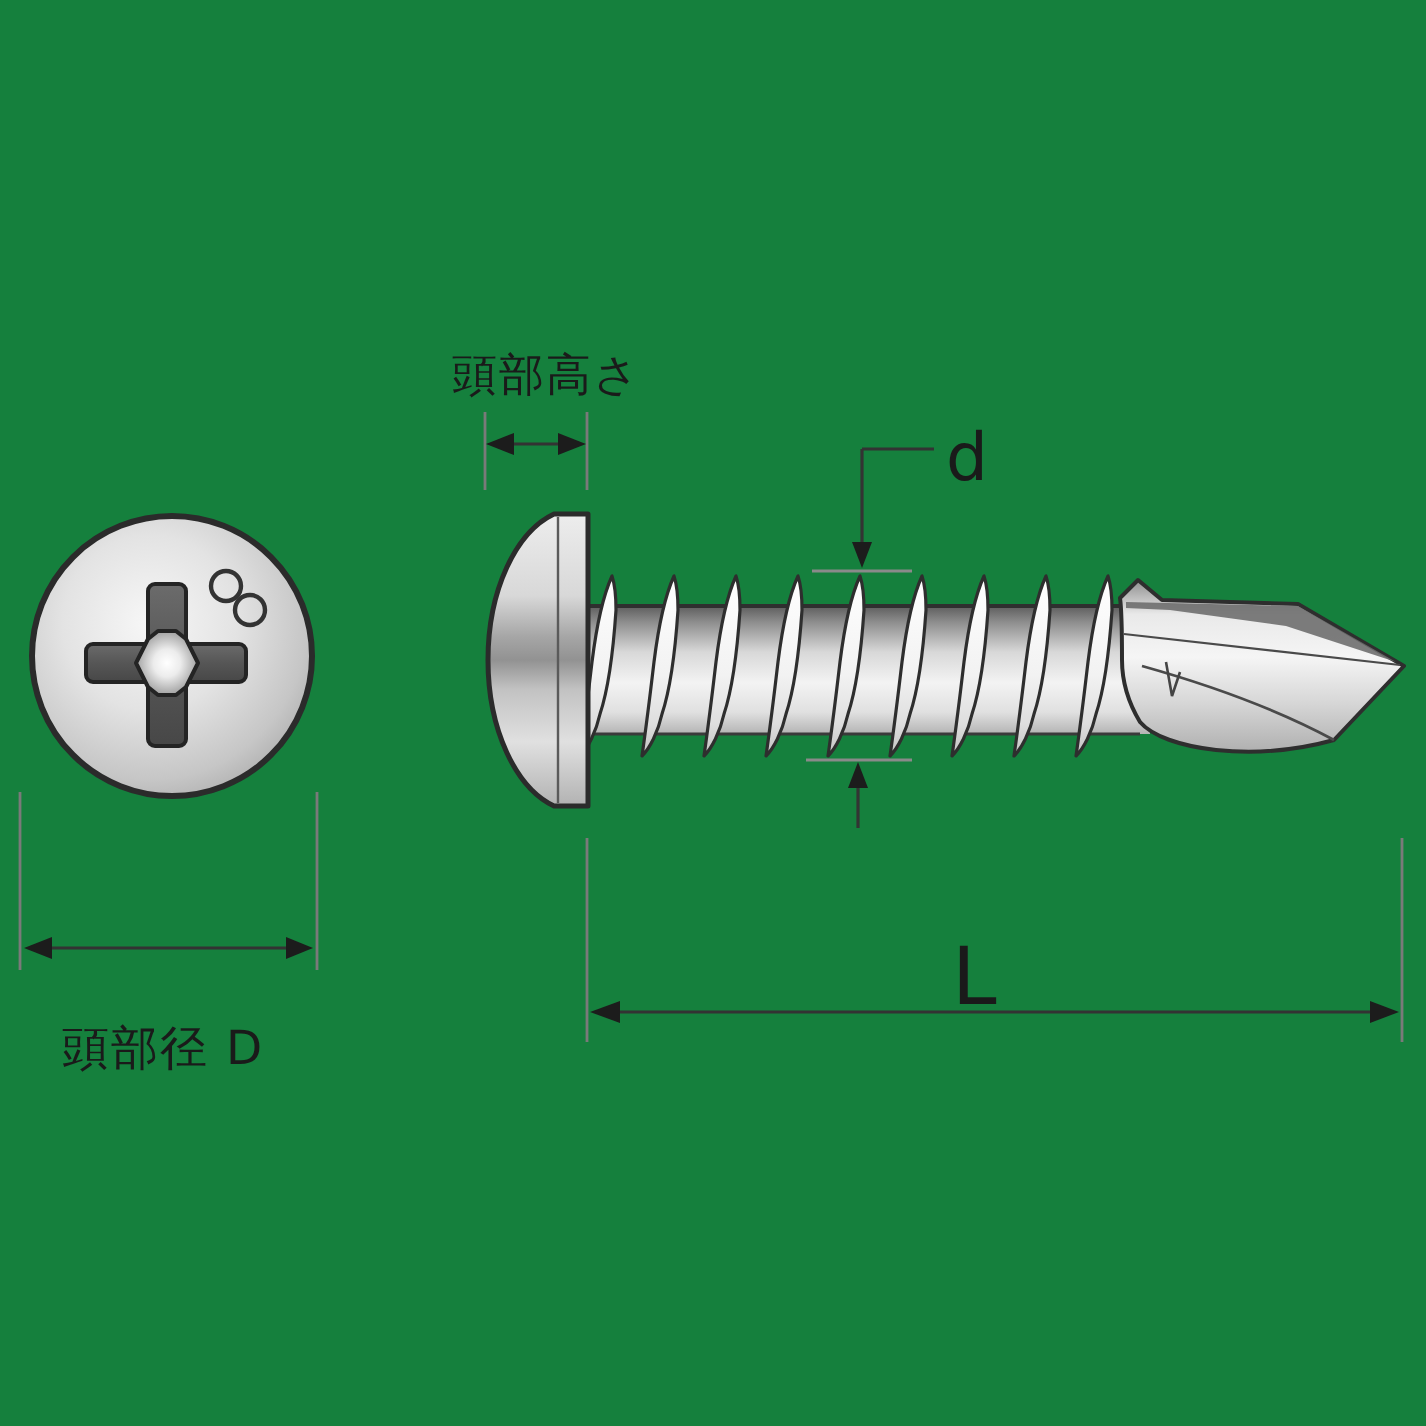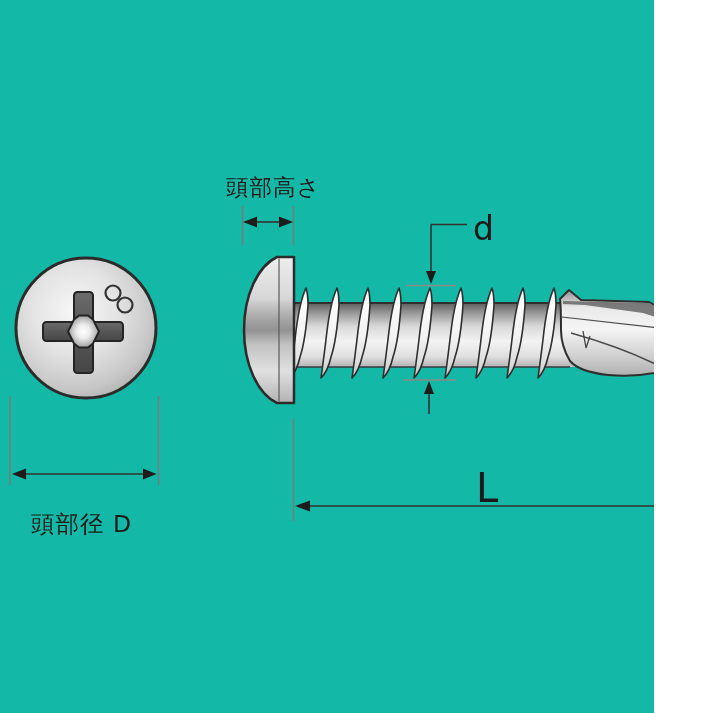--- a/index.html
+++ b/index.html
@@ -1,19 +1,19 @@
 <!DOCTYPE html>
 <html><head>
 <meta charset="utf-8">
 <style>
   html,body{margin:0;padding:0;background:#fff;}
   .stage{
     position:relative;
-    width:654px;height:713px;
-    background:#14b8a6;
+    width:713px;height:713px;
+    background:#15803d;
     overflow:hidden;
     font-family:"DejaVu Sans", sans-serif;
   }
   svg{display:block;}
   text{fill:#1a1a1a;font-family:"DejaVu Sans", sans-serif;}
   .jp-label{font-size:22.5px;letter-spacing:1px;}
   .dim-letter{font-size:33px;}
   .len-letter{font-size:40px;}
 </style>
 </head>

